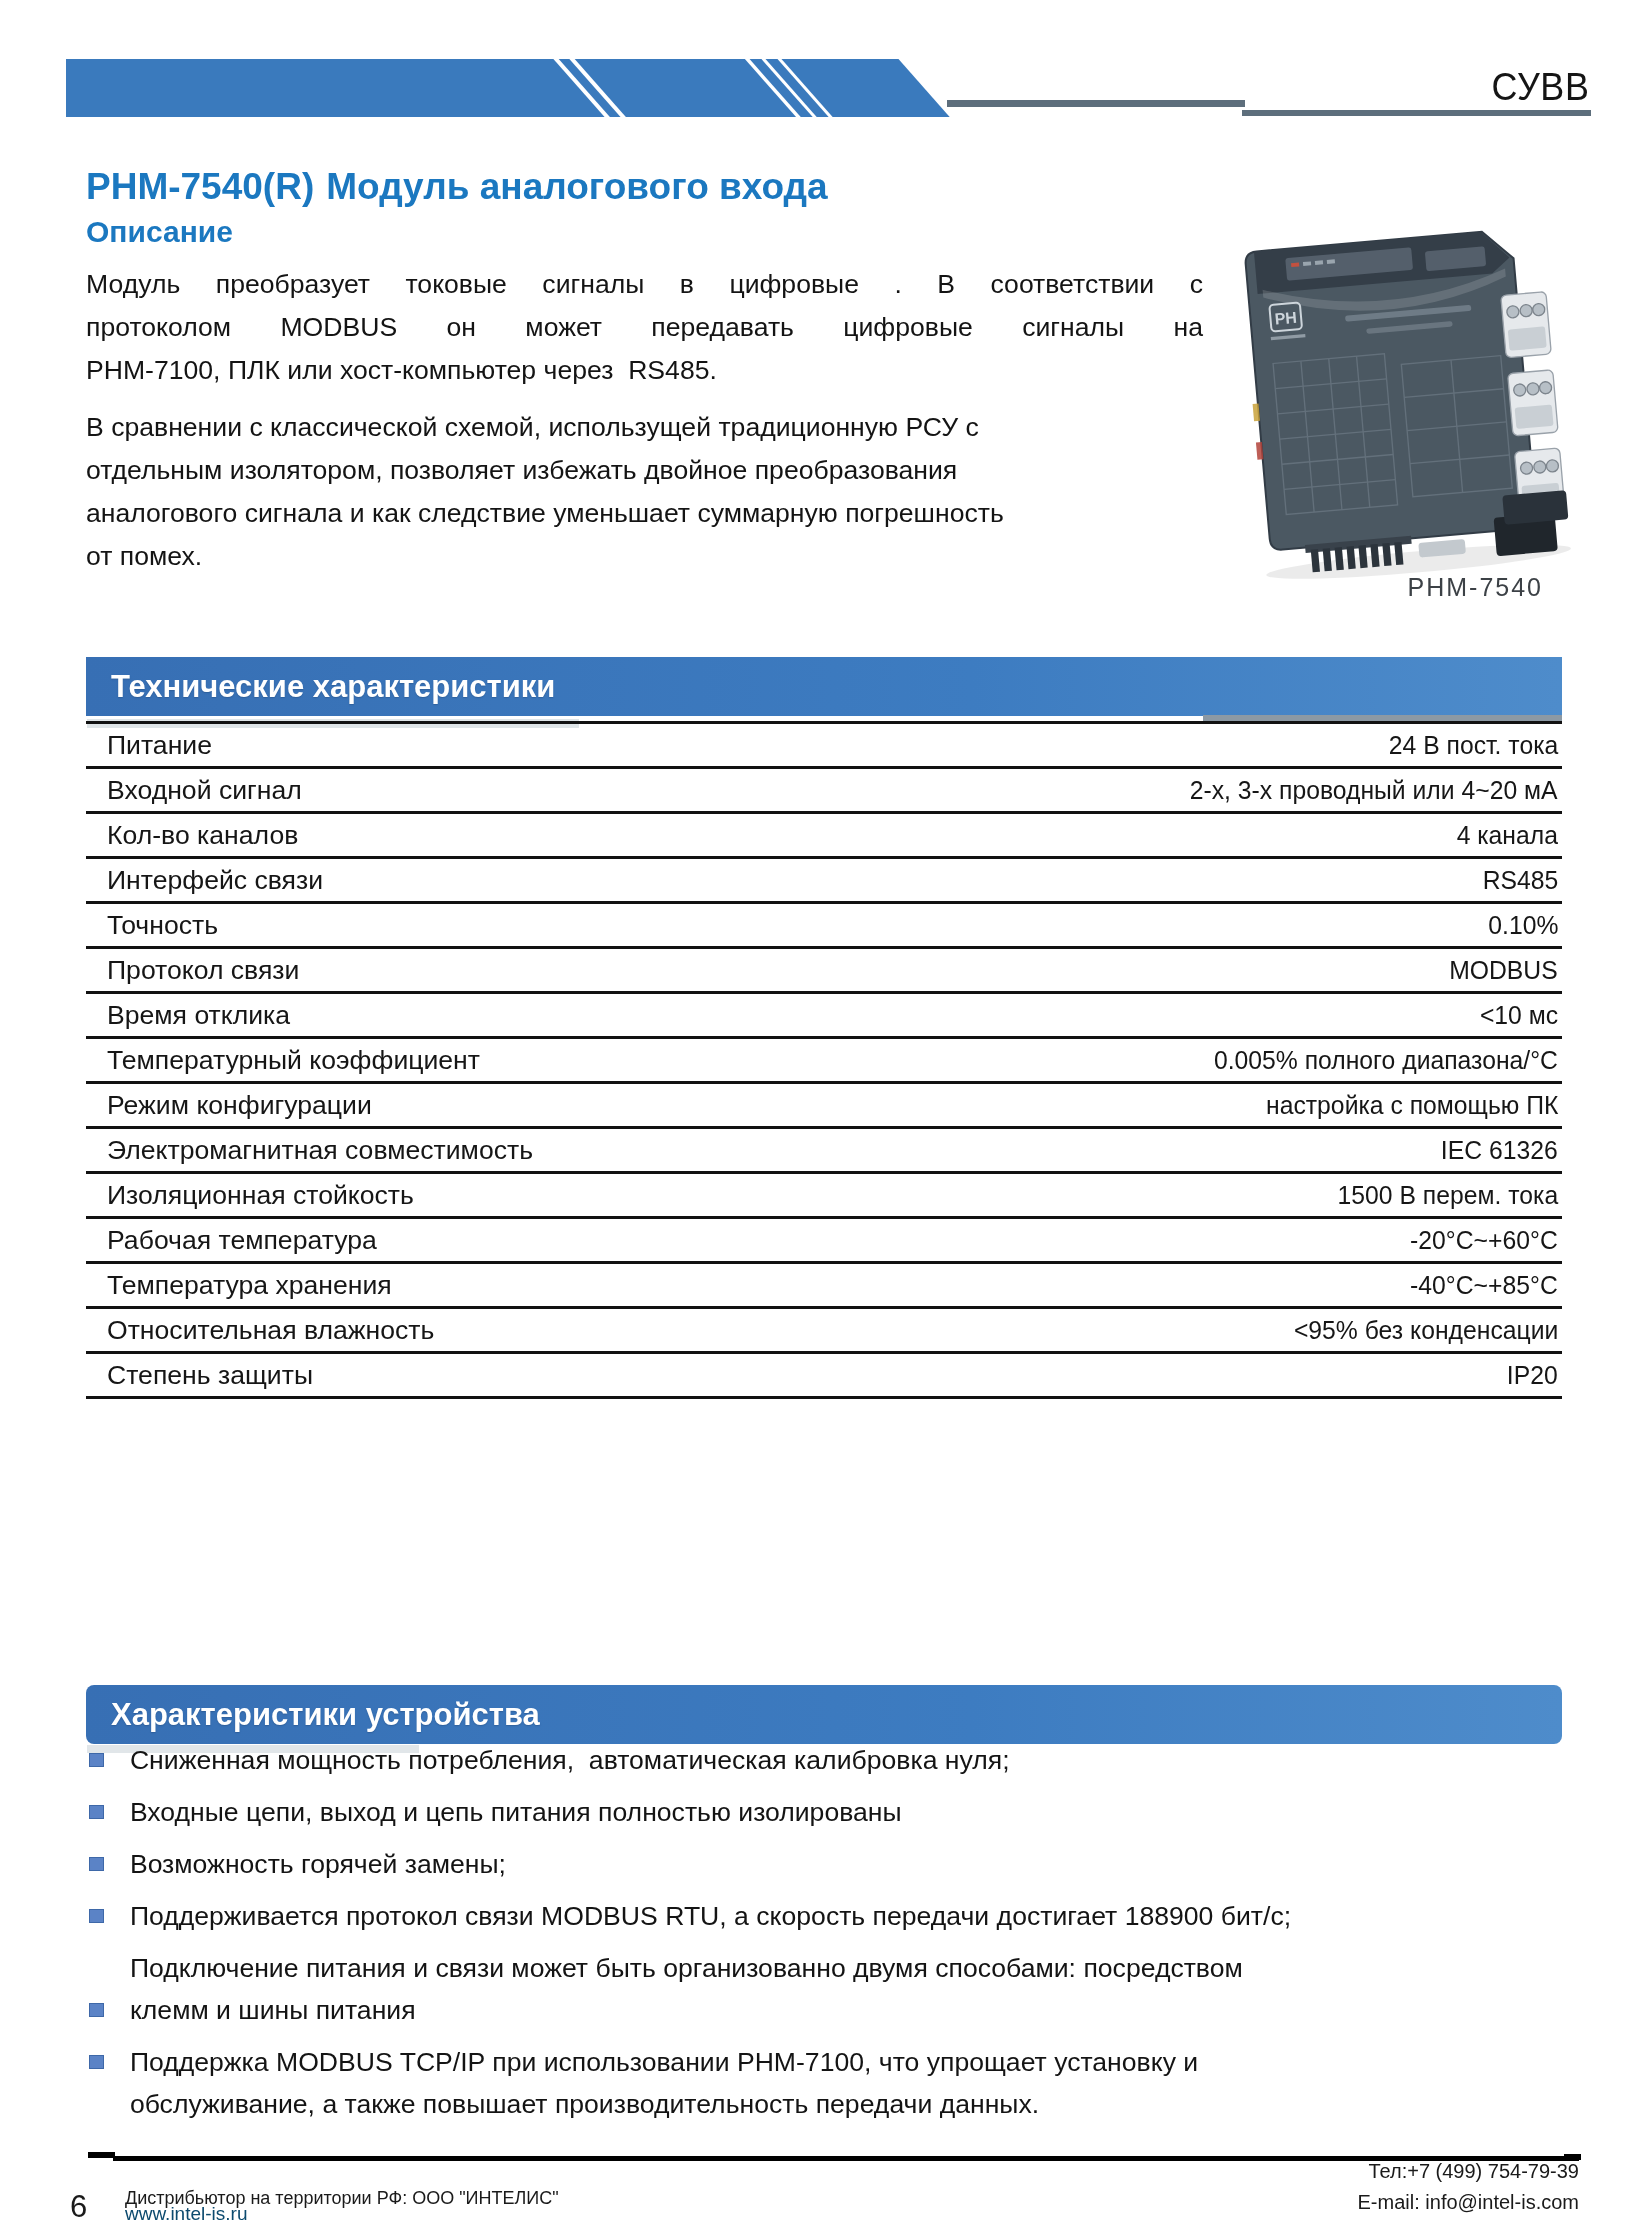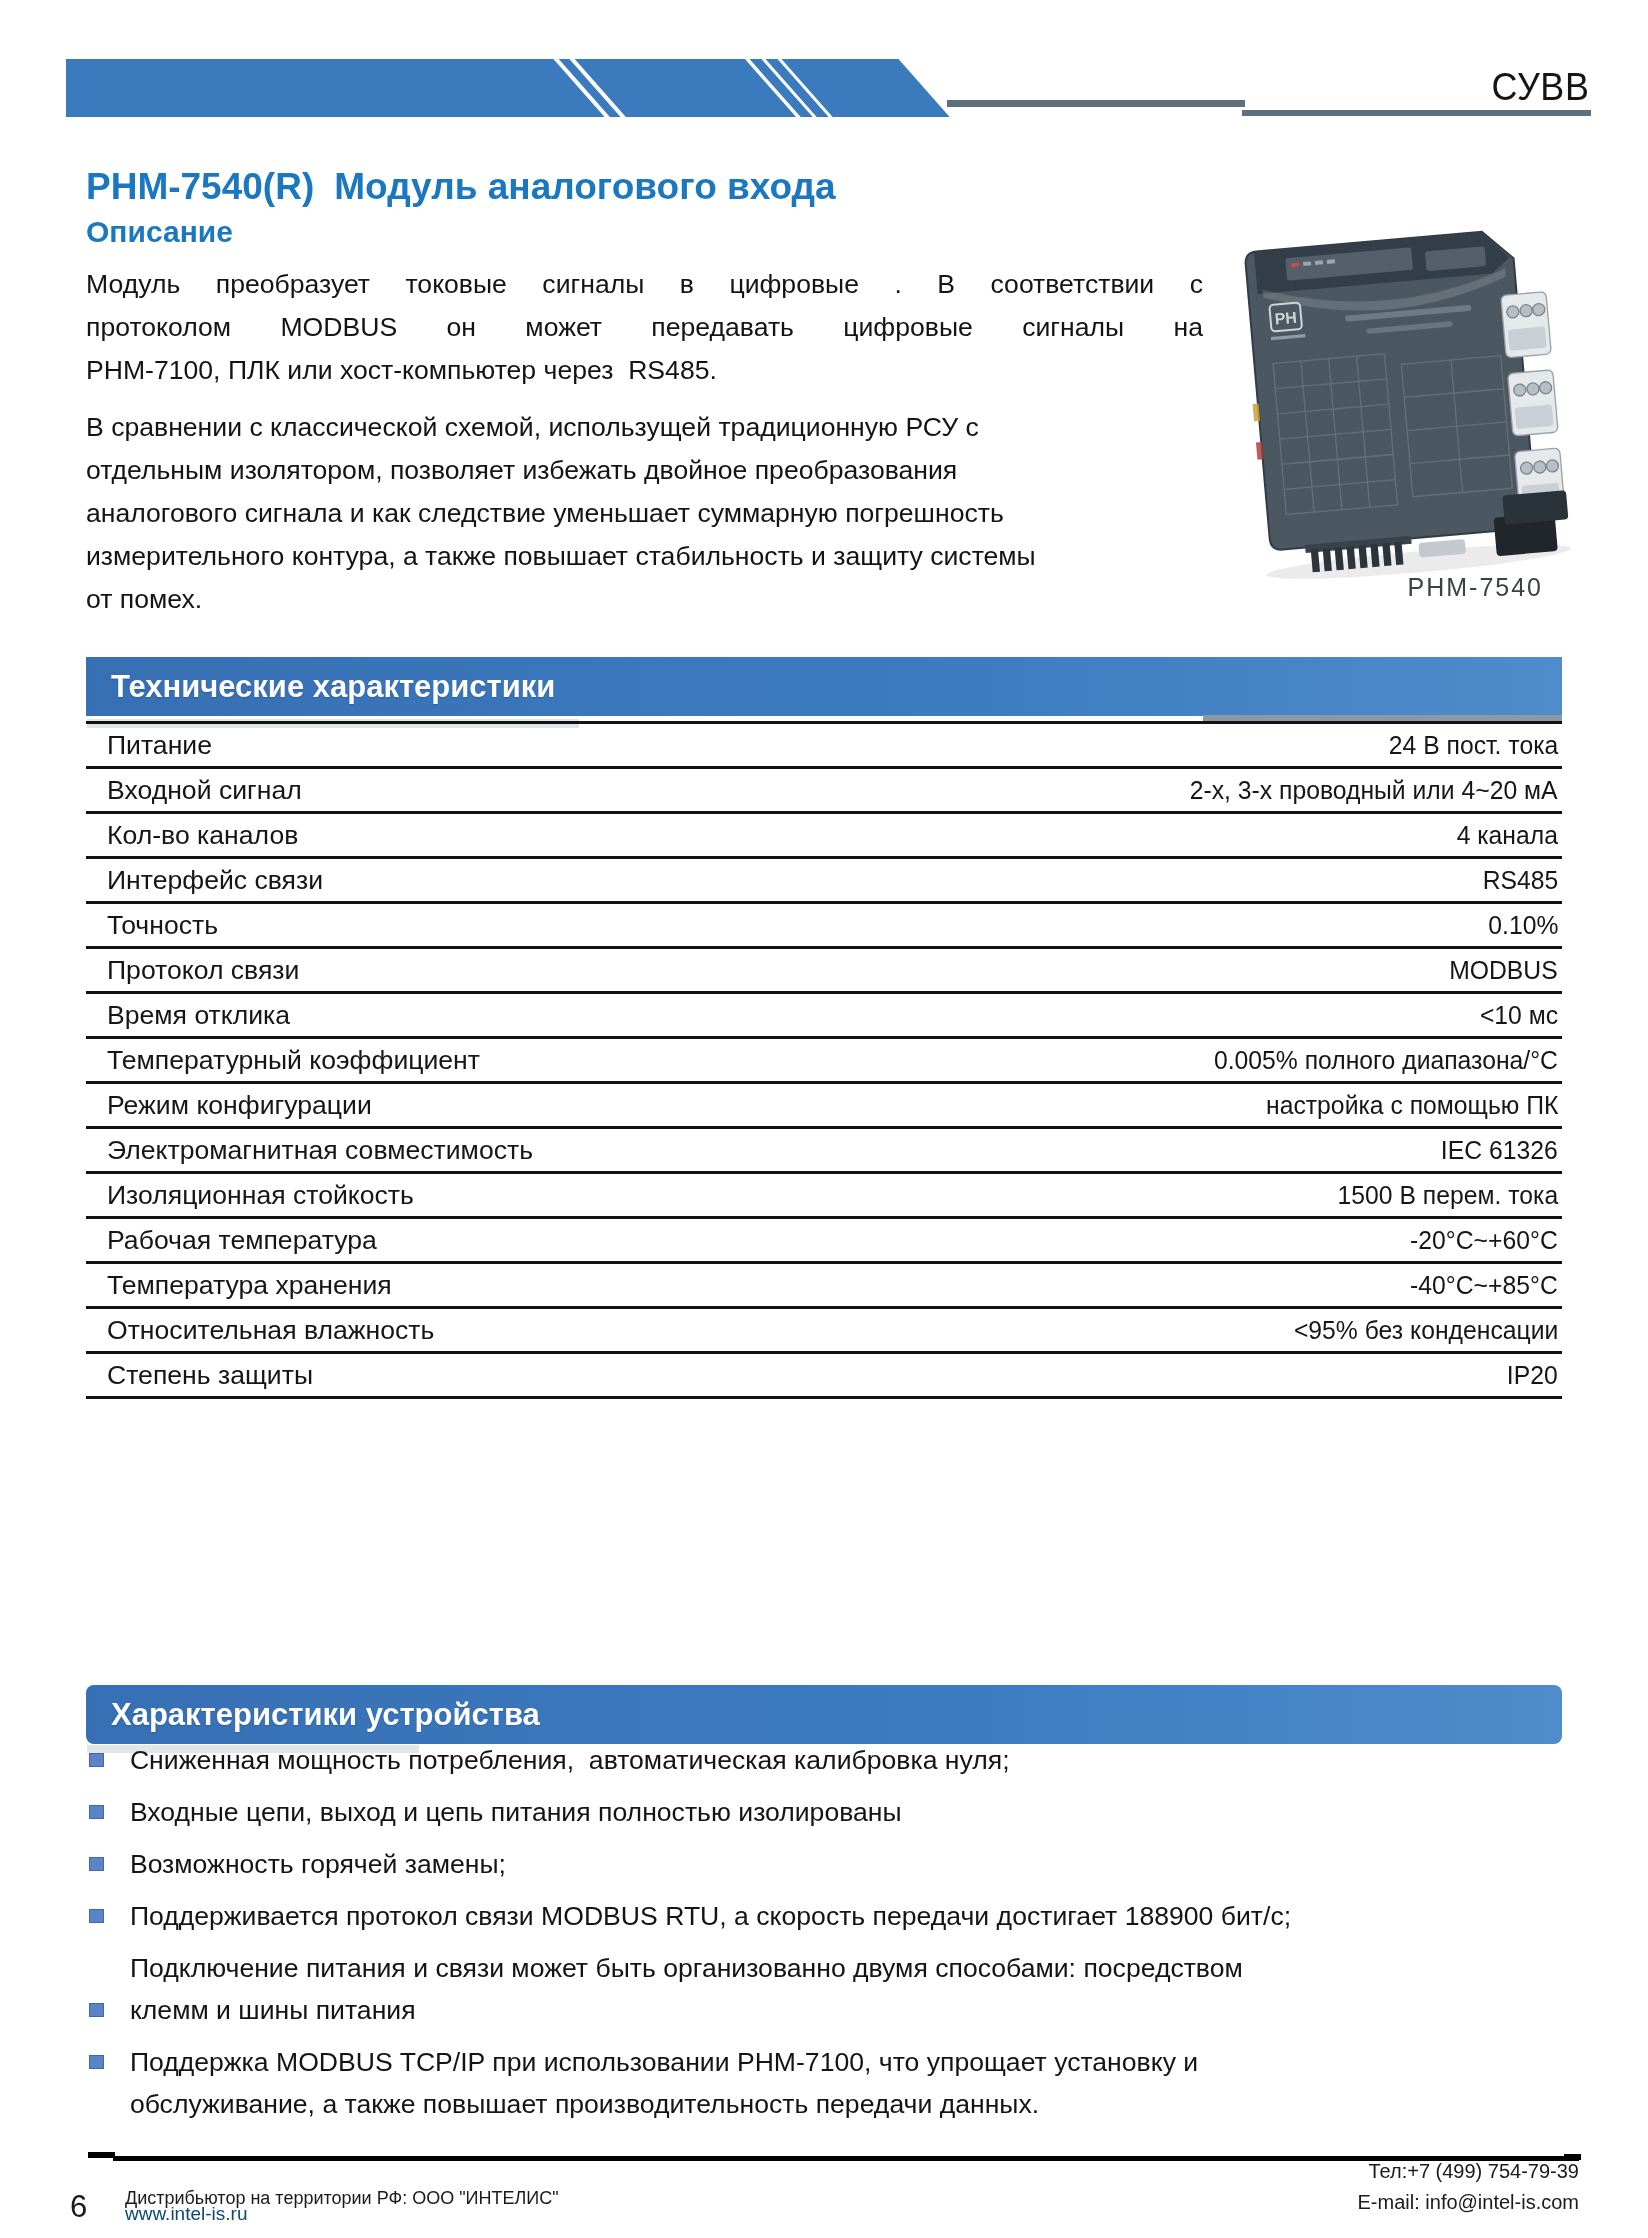--- a/index.html
+++ b/index.html
@@ -13,21 +13,21 @@
   
   .banner-top{left:66px;top:59px;width:891px;height:58px;}
   .tail{position:absolute;background:#5d6e7c;}
   .tail-1{left:947px;top:100px;width:298px;height:6.6px;}
   .tail-2{left:1242px;top:110px;width:349px;height:6px;}
   .brand{top:65px;right:60px;font-size:39px;font-weight:400;color:#151515;
     letter-spacing:0.7px;transform:scaleX(.92);transform-origin:right center;}
 
   
   .title-row{left:86px;top:166px;font-size:37px;font-weight:bold;color:#1b78c0;white-space:pre;}
-  .title-row .name{margin-left:20px;}
+  .title-row .name{margin-left:12px;}
   .subheading{left:86px;top:215px;font-size:30px;font-weight:bold;color:#1b78c0;}
 
   
   .desc{left:86px;width:1124px;font-size:26.6px;color:#141414;}
   .p1{top:263px;}
   .p2{top:406px;}
   .dline{height:43px;line-height:43px;white-space:pre;}
   .dline.just{white-space:normal;text-align:justify;text-align-last:justify;width:1117px;}
 
   
@@ -94,21 +94,20 @@
 
 <div class="abs desc p1">
   <div class="dline just">Модуль преобразует токовые сигналы  в цифровые . В соответствии с</div>
   <div class="dline just">протоколом MODBUS он может передавать цифровые сигналы на</div>
   <div class="dline">PHM-7100, ПЛК или хост-компьютер через  RS485.</div>
 </div>
 <div class="abs desc p2">
   <div class="dline">В сравнении с классической схемой, использущей традиционную РСУ с</div>
   <div class="dline">отдельным изолятором, позволяет избежать двойное преобразования</div>
   <div class="dline">аналогового сигнала и как следствие уменьшает суммарную погрешность</div>
-  <div class="dline">измерительного контура, а также повышает стабильность и защиту системы</div>
   <div class="dline">от помех.</div>
 </div>
 
 <svg class="abs product" viewBox="0 0 630 595" xmlns="http://www.w3.org/2000/svg">
   <g transform="rotate(-5 310 290)">
 
     <ellipse cx="310" cy="556" rx="230" ry="16" fill="#000" opacity="0.08"></ellipse>
 
     <path d="M108 70 H448 L492 114 V502 Q492 520 474 520 H108 Q90 520 90 502 V88 Q90 70 108 70 Z" fill="#4b5862" stroke="#323c46" stroke-width="3"></path>
 

